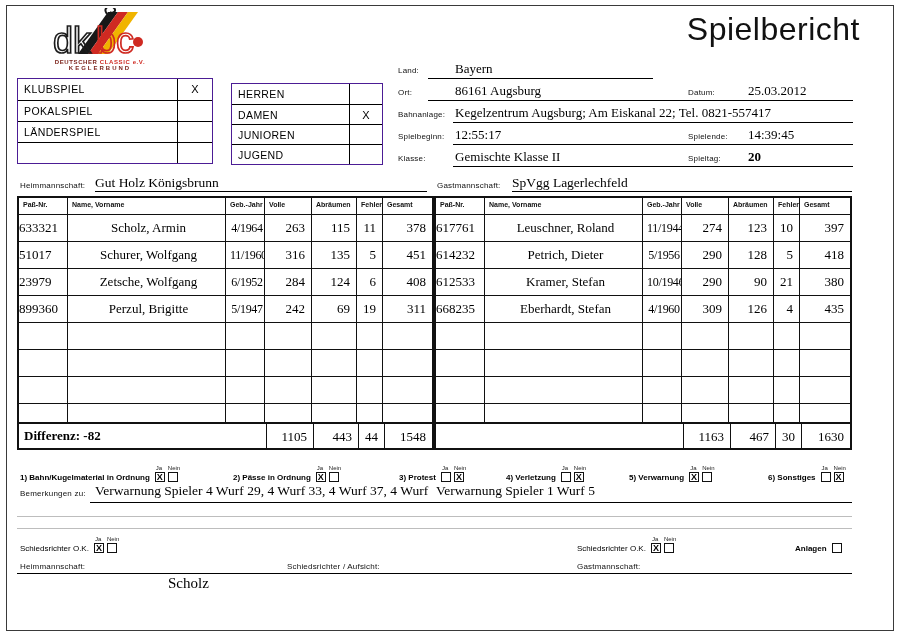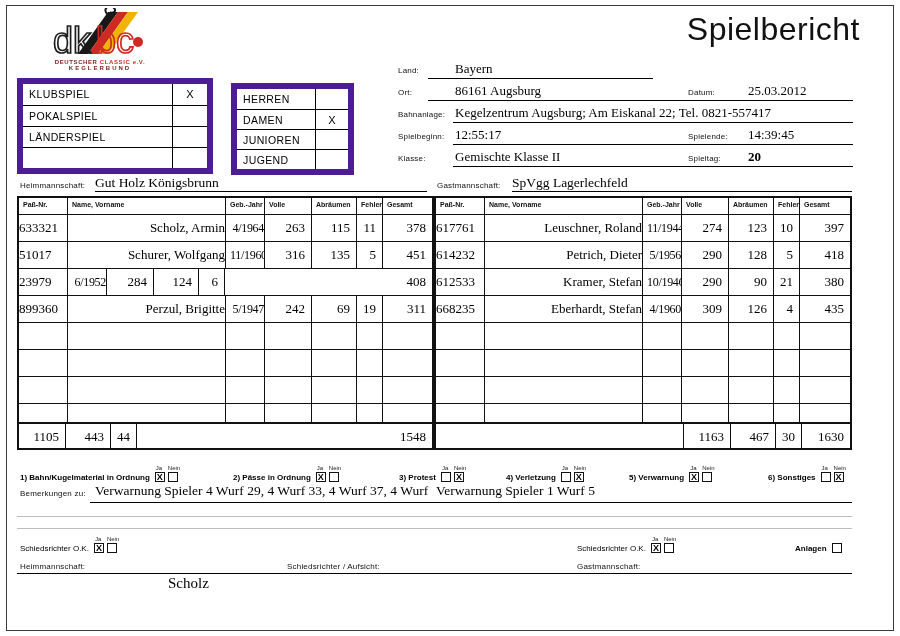--- a/index.html
+++ b/index.html
@@ -9,21 +9,21 @@
 
   .title{position:absolute;left:650px;top:11px;width:210px;text-align:right;font-size:32px;font-weight:400;letter-spacing:.5px;color:#111}
 
   
   .logo{position:absolute;left:30px;top:8px;width:140px;text-align:center}
   .logo svg{display:block;margin:0 auto}
   .logoline1{font-size:6px;font-weight:700;letter-spacing:.6px;margin-top:1px;white-space:nowrap}
   .logoline2{font-size:6px;font-weight:700;letter-spacing:2px;color:#7c241c}
 
   
-  .selbox{position:absolute;border:6px solid #4c1d95;background:#fff}
+  .selbox{position:absolute;border:1px solid #4c1d95;background:#fff}
   .selrow{display:flex;border-top:1px solid #000}
   .selrow:first-child{border-top:none}
   .selbox.t1 .selrow{height:21px;line-height:21px}
   .selbox.t2 .selrow{height:20px;line-height:20px}
   .sel-label{flex:1;padding-left:6px;font-size:10.5px;letter-spacing:.4px}
   .sel-check{align-self:stretch;border-left:1px solid #000;text-align:center;font-size:11px}
   .selbox.t1 .sel-check{width:35px}
   .selbox.t2 .sel-check{width:33px}
 
   .flabel{position:absolute;font-size:8px;letter-spacing:.2px;white-space:nowrap;color:#111}
@@ -42,21 +42,21 @@
   .trow.ttotal{height:26px;border-top:2px solid #111}
   .cell{border-right:1px solid #111;overflow:hidden;white-space:nowrap}
   .trow .cell:last-child{border-right:none;flex:1}
   .th{font-size:7px;font-weight:700;padding:3px 0 0 4px;color:#111}
   .td{font-family:"Liberation Serif",serif;font-size:13px;line-height:26px}
   .c-pass{width:49px}.c-name{width:158px}.c-geb{width:39px}
   .c-volle{width:47px}.c-abr{width:45px}.c-fehler{width:26px}
   .c-merge{width:248px}
   .td.c-geb{font-size:12px;letter-spacing:-.3px}
   .right{text-align:right;padding-right:6px}
-  .left{text-align:right;padding-left:4px}
+  .left{text-align:center;padding-left:4px}
   .c-pass.td{padding-right:20px;text-align:right}
   .diff{font-weight:700;font-family:"Liberation Serif",serif;font-size:13px;line-height:23px;padding-left:5px}
 
   
   .checkgroup{position:absolute;display:flex;align-items:flex-start}
   .cklabel{font-size:8px;font-weight:700;padding-top:9px;white-space:nowrap}
   .reflabel{font-size:8px;padding-top:7px;white-space:nowrap}
   .checkpair{position:relative;display:flex;gap:3px;margin-left:5px}
   .checkgroup.strip .checkpair{padding-top:8px}
   .checkgroup.ref .checkpair{padding-top:6px}
@@ -101,21 +101,21 @@
   <div class="selrow">
     <span class="sel-label">LÄNDERSPIEL</span>
     <span class="sel-check"></span>
   </div>
   <div class="selrow">
     <span class="sel-label"></span>
     <span class="sel-check"></span>
   </div>
 </div>
 
-<div class="selbox t2" style="left:231px;top:83px;width:123px">
+<div class="selbox t2" style="left:231px;top:83px;width:152px">
   <div class="selrow">
     <span class="sel-label">HERREN</span>
     <span class="sel-check"></span>
   </div>
   <div class="selrow">
     <span class="sel-label">DAMEN</span>
     <span class="sel-check">X</span>
   </div>
   <div class="selrow">
     <span class="sel-label">JUNIOREN</span>
@@ -183,20 +183,21 @@
       <div class="cell td c-pass right">51017</div>
       <div class="cell td c-name left">Schurer, Wolfgang</div>
       <div class="cell td c-geb left">11/1960</div>
       <div class="cell td c-volle right">316</div>
       <div class="cell td c-abr right">135</div>
       <div class="cell td c-fehler right">5</div>
       <div class="cell td c-gesamt right">451</div>
     </div>
     <div class="trow tdata">
       <div class="cell td c-pass right">23979</div>
+      <div class="cell td c-name left">Zetsche, Wolfgang</div>
       <div class="cell td c-geb left">6/1952</div>
       <div class="cell td c-volle right">284</div>
       <div class="cell td c-abr right">124</div>
       <div class="cell td c-fehler right">6</div>
       <div class="cell td c-gesamt right">408</div>
     </div>
     <div class="trow tdata">
       <div class="cell td c-pass right">899360</div>
       <div class="cell td c-name left">Perzul, Brigitte</div>
       <div class="cell td c-geb left">5/1947</div>
@@ -235,20 +236,21 @@
     <div class="trow tshort">
       <div class="cell c-pass"></div>
       <div class="cell c-name"></div>
       <div class="cell c-geb"></div>
       <div class="cell c-volle"></div>
       <div class="cell c-abr"></div>
       <div class="cell c-fehler"></div>
       <div class="cell c-gesamt"></div>
     </div>
     <div class="trow ttotal">
+      <div class="cell diff c-merge">Differenz: -82</div>
       <div class="cell td right c-volle">1105</div>
       <div class="cell td right c-abr">443</div>
       <div class="cell td right c-fehler">44</div>
       <div class="cell td right c-gesamt">1548</div>
     </div>
   </div>
 <div id="guest-table" class="ttable" style="left:434px;width:418px">
     <div class="trow thead">
       <div class="cell th c-pass">Paß-Nr.</div>
       <div class="cell th c-name">Name, Vorname</div>

